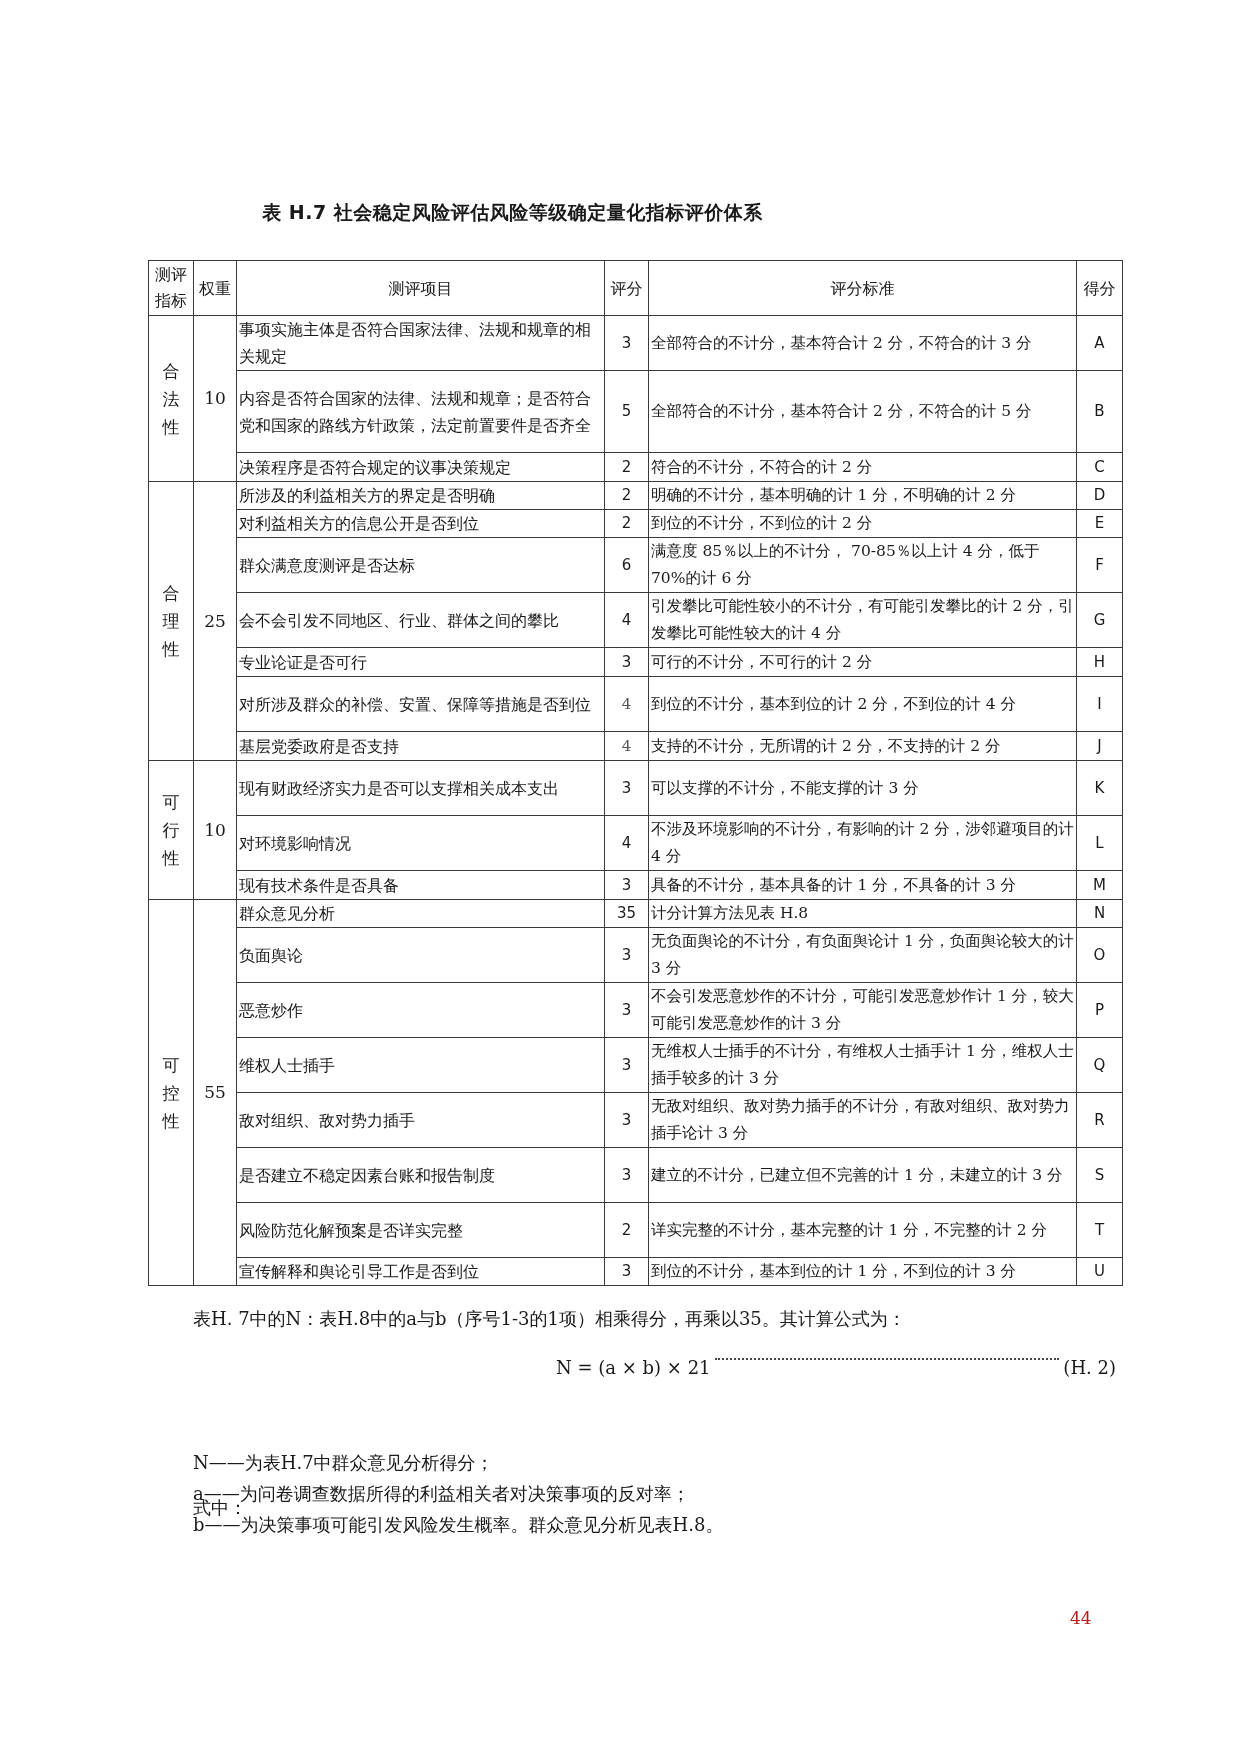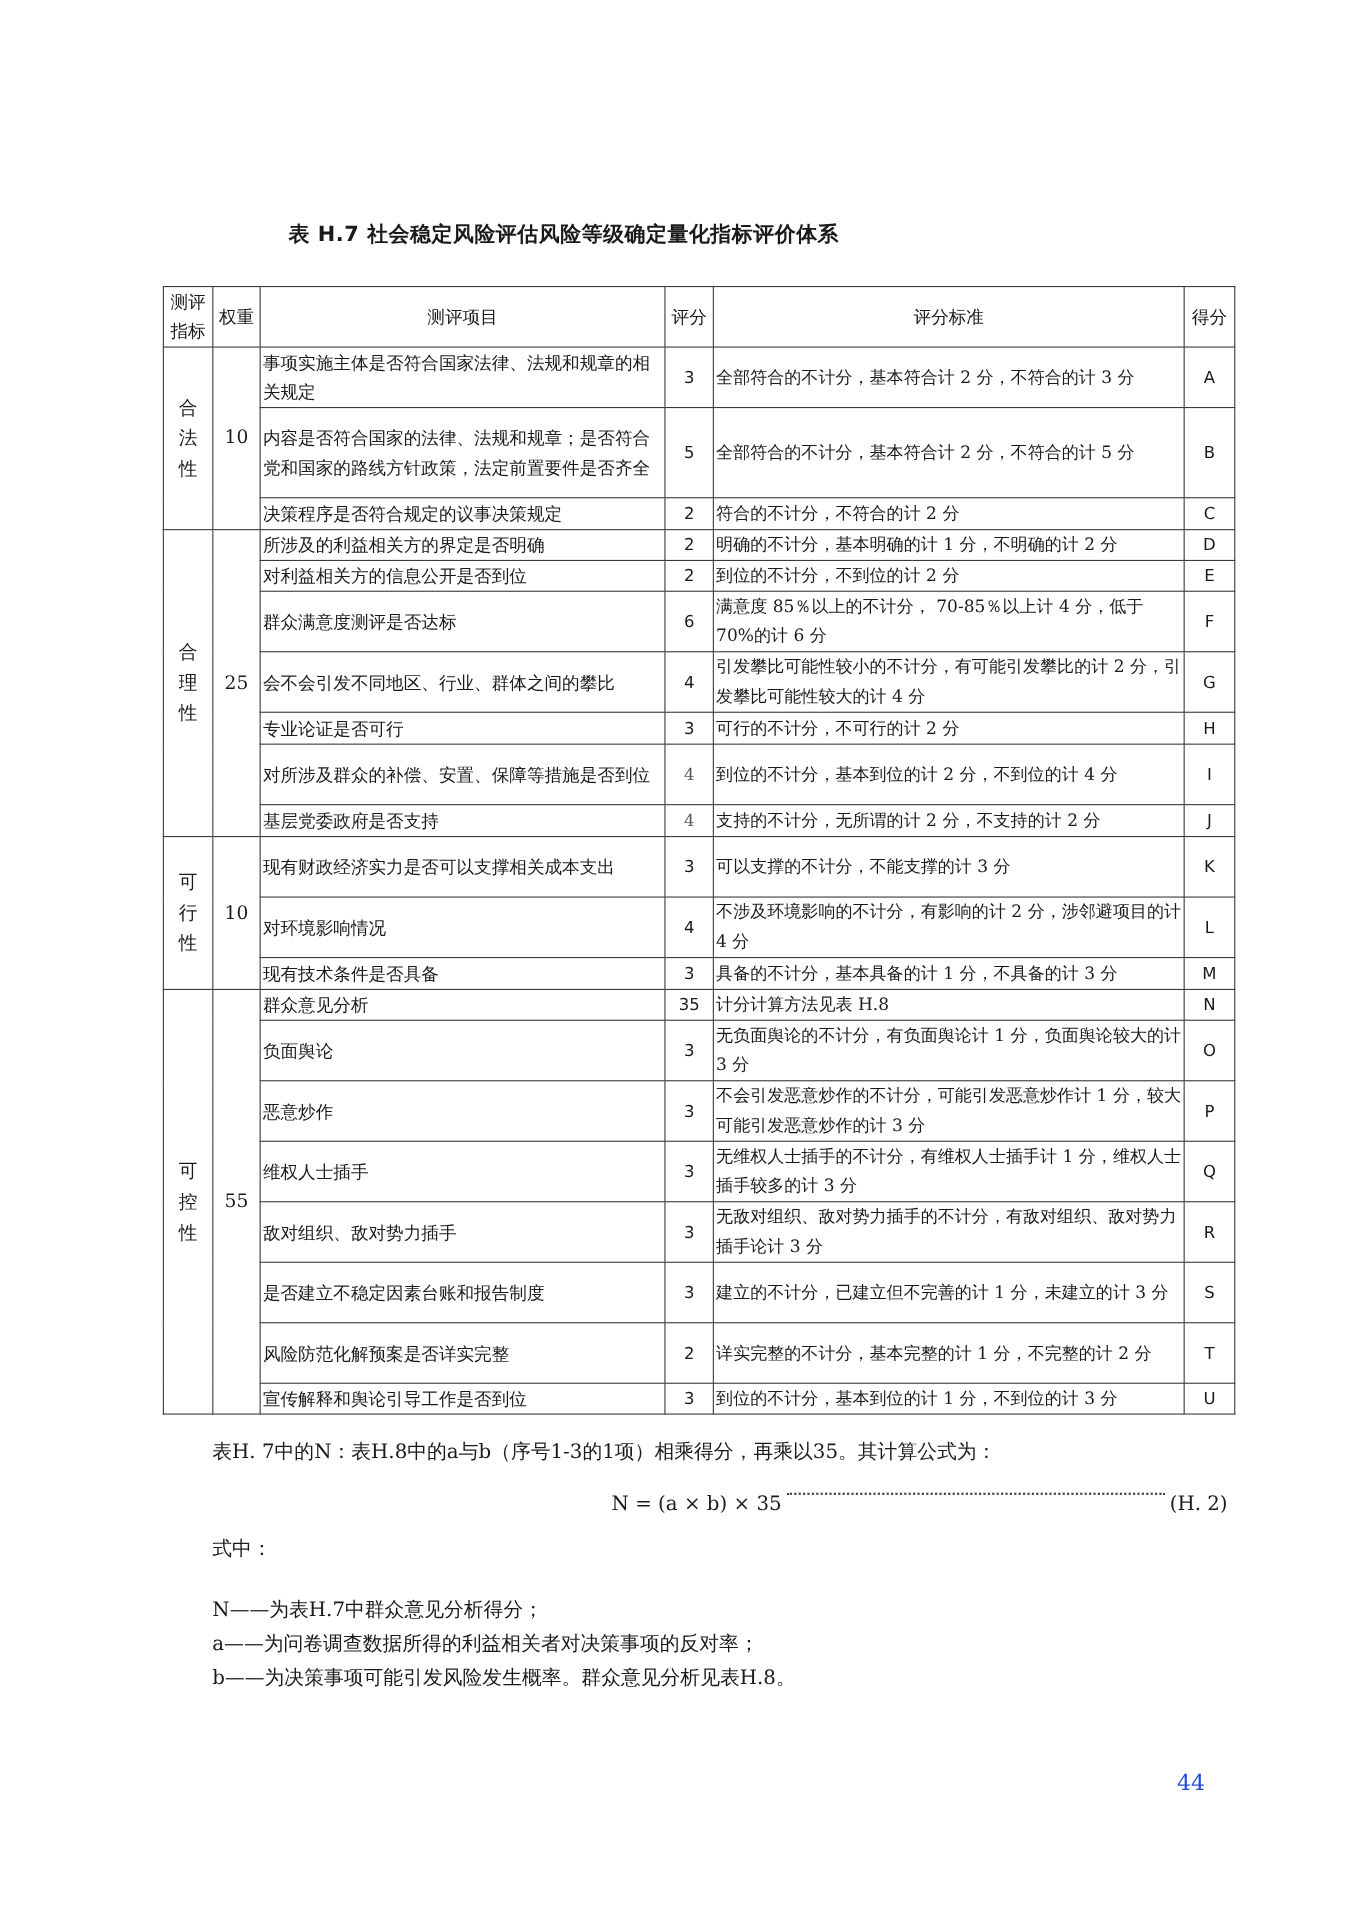--- a/index.html
+++ b/index.html
@@ -39,21 +39,21 @@
     .formula {
       position: absolute; left: 556px; top: 1357px; width: 560px;
       display: flex; align-items: baseline; font-size: 18px;
     }
     .formula .expr { font-family: "DejaVu Serif", "Liberation Serif", serif; white-space: nowrap; }
     .formula .dots {
       flex: 1; border-bottom: 2px dotted #444; margin: 0 4px; transform: translateY(-14px);
     }
     .formula .eqno { white-space: nowrap; }
     .page-num {
-      position: absolute; left: 1070px; top: 1608px; font-size: 20px; color: #1d4ed8;
+      position: absolute; left: 1070px; top: 1608px; font-size: 17px; color: #b91c1c;
     }
   </style>
 </head>
 <body>
 
 <div class="title">表 H.7  社会稳定风险评估风险等级确定量化指标评价体系</div>
 
 <table class="grid">
   <colgroup>
     <col style="width:45px">
@@ -212,23 +212,23 @@
         <td class="c-score">3</td>
         <td class="c-crit">到位的不计分，基本到位的计 1 分，不到位的计 3 分</td>
         <td class="c-got">U</td>
       </tr>
     </tbody>
 </table>
 
 <div class="para" style="top:1307px;">表H. 7中的N：表H.8中的a与b（序号1-3的1项）相乘得分，再乘以35。其计算公式为：</div>
 
 <div class="formula">
-  <span class="expr">N = (a × b) × 35</span>
+  <span class="expr">N = (a × b) × 21</span>
   <span class="dots"></span>
   <span class="eqno">(H. 2)</span>
 </div>
 
-<div class="para" style="top:1396px;">式中：</div>
+<div class="para" style="top:1496px;">式中：</div>
 <div class="para" style="top:1451px;">N——为表H.7中群众意见分析得分；</div>
 <div class="para" style="top:1482px;text-align:right;">a——为问卷调查数据所得的利益相关者对决策事项的反对率；</div>
 <div class="para" style="top:1513px;">b——为决策事项可能引发风险发生概率。群众意见分析见表H.8。</div>
 
 <div class="page-num">44</div>
 
 </body></html>

